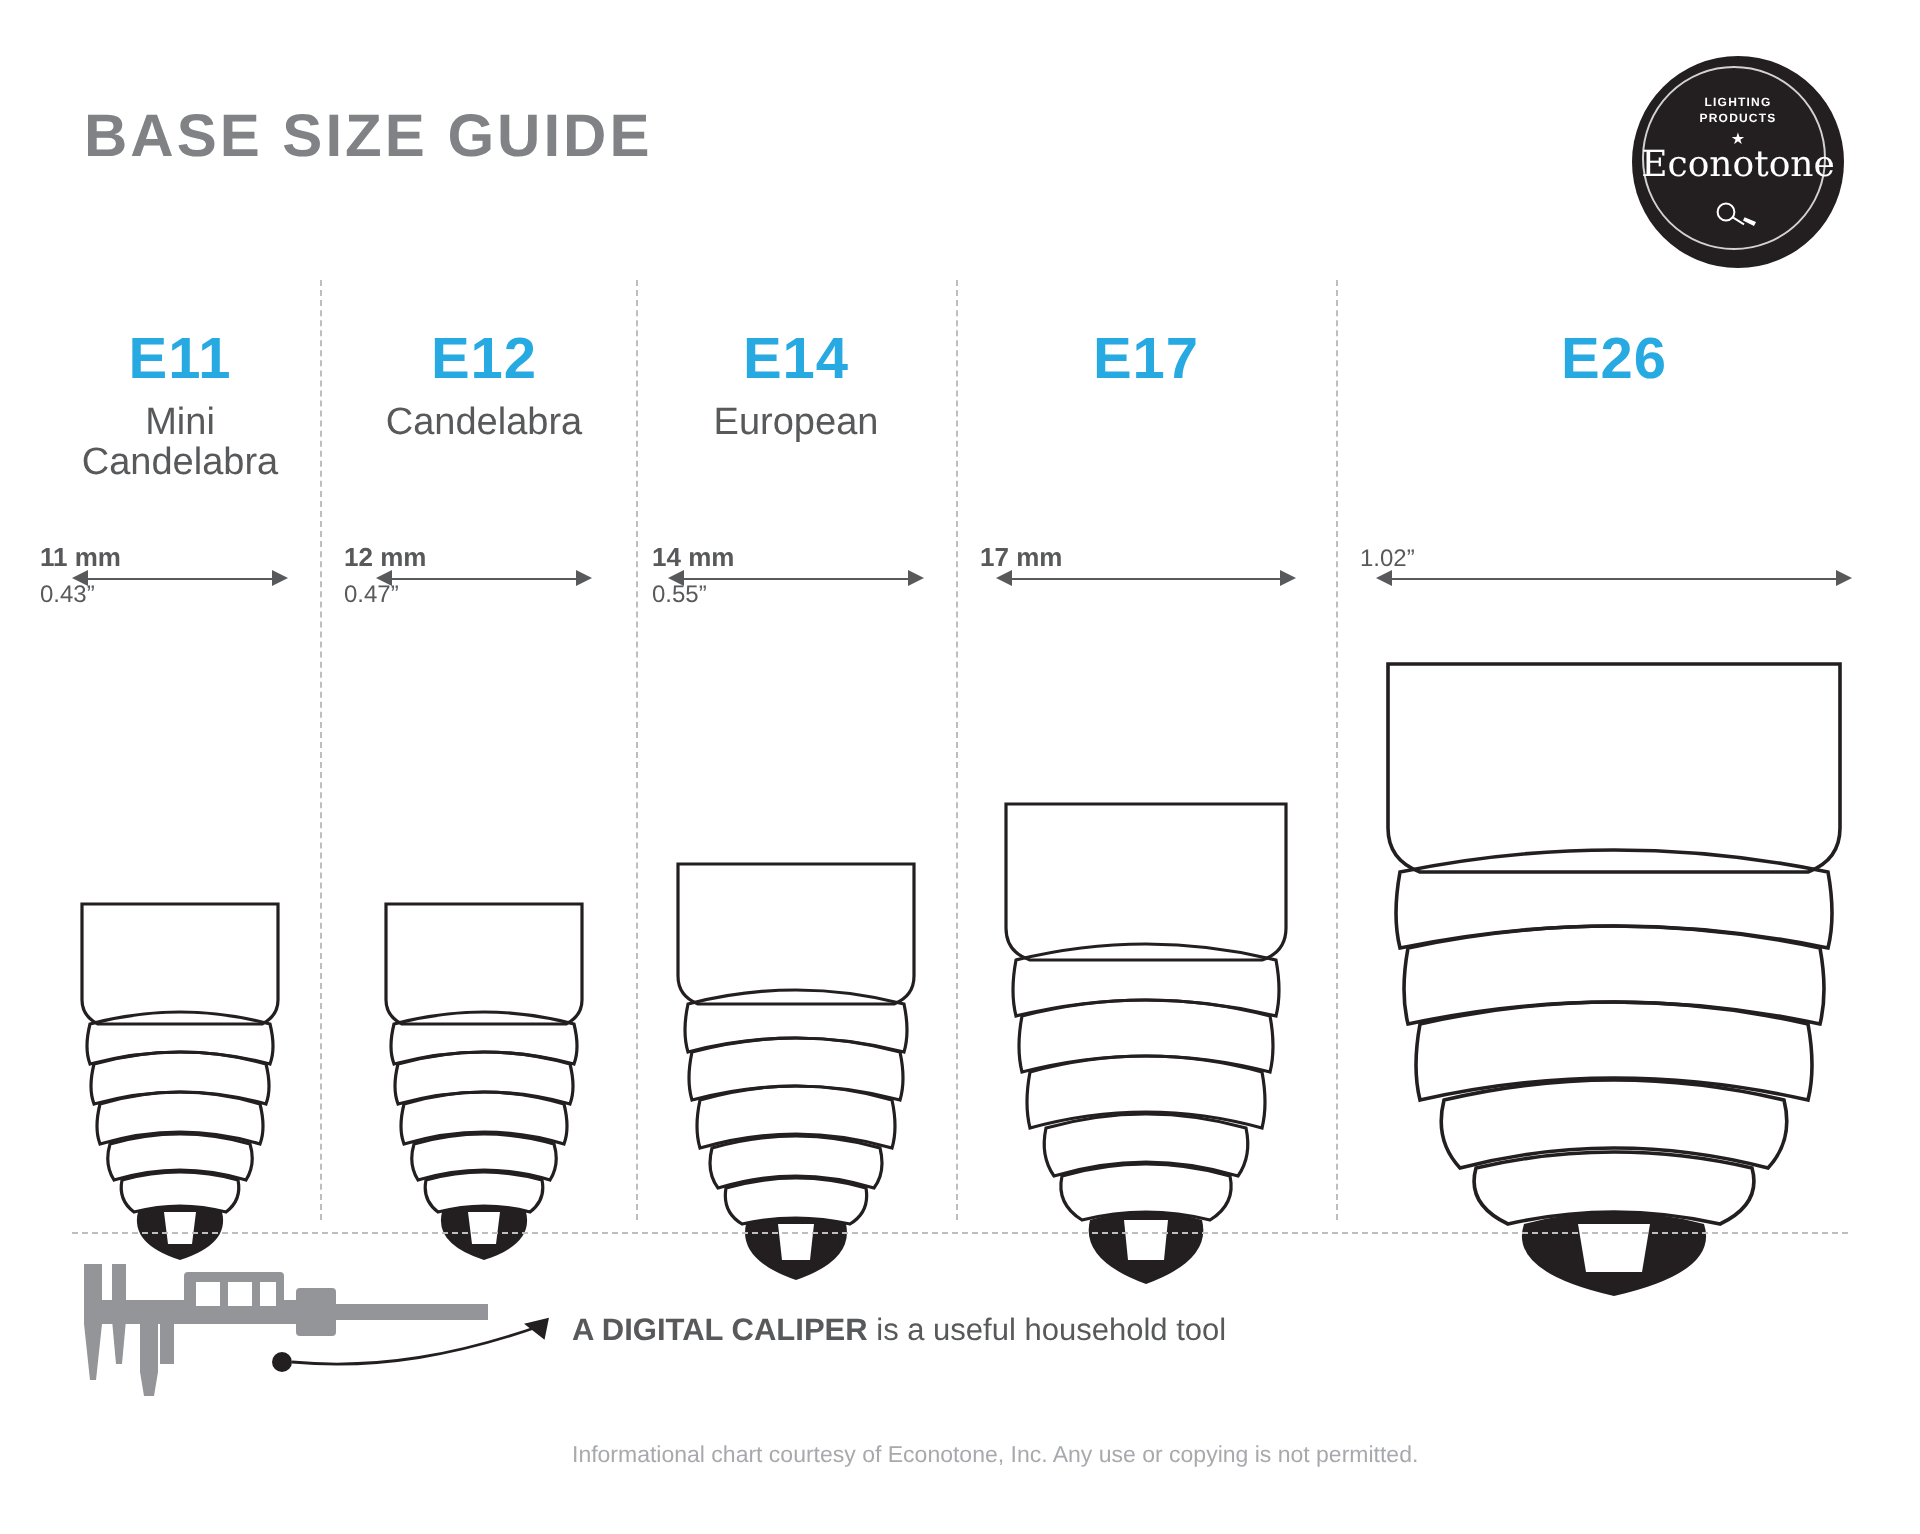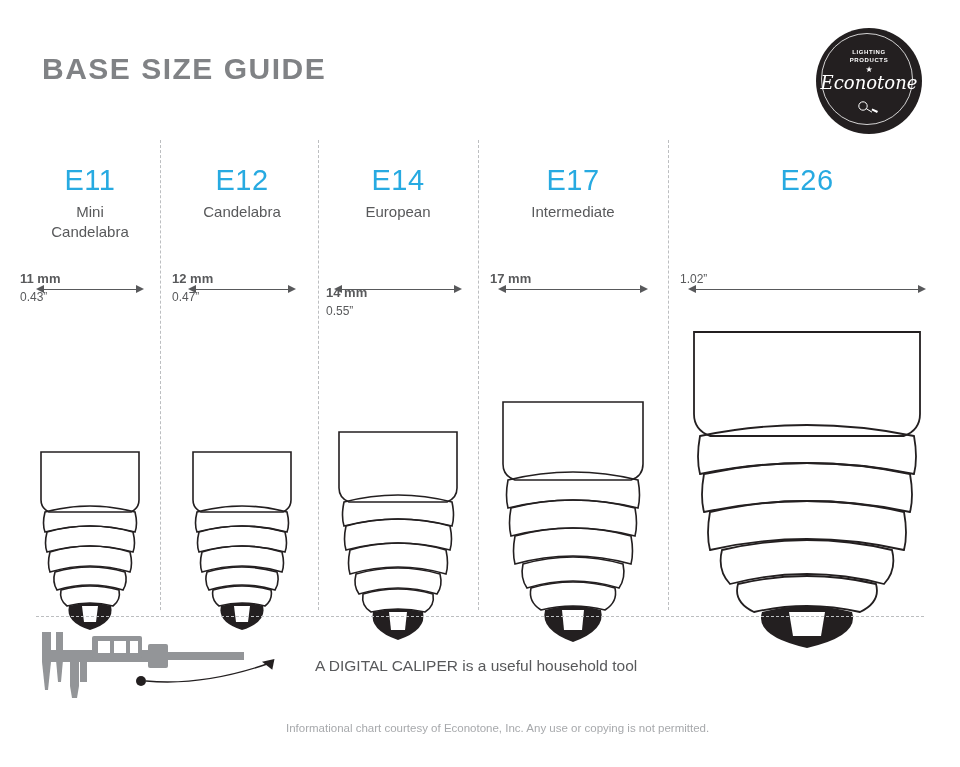--- a/index.html
+++ b/index.html
@@ -69,21 +69,20 @@
     font-size: 8px;
     line-height: 8px;
   }
   .logo-name {
     position: absolute;
     top: 44px; left: 0; right: 0;
     text-align: center;
     color: #ffffff;
     font-size: 18px;
     font-family: "DejaVu Serif", serif;
-    font-style: italic;
   }
   .logo-bulb {
     position: absolute;
     top: 72px; left: 0; right: 0;
     text-align: center;
     color: #ffffff;
     font-size: 13px;
     line-height: 13px;
   }
 
@@ -106,30 +105,30 @@
     width: 0;
     height: 470px;
     border-left: 1px dashed #bcbec0;
   }
   .col-code {
     position: absolute;
     top: 24px;
     width: 100%;
     text-align: center;
     font-size: 29px;
-    font-weight: normal;
+    font-weight: bold;
     color: #27aae1;
     letter-spacing: .5px;
   }
   .col-name {
     position: absolute;
     top: 62px;
     width: 100%;
     text-align: center;
-    font-size: 15px;
+    font-size: 19px;
     color: #58595b;
     line-height: 20px;
   }
   .dim-labels {
     position: absolute;
     width: 100%;
     text-align: left;
     font-size: 13px;
     color: #58595b;
     line-height: 18px;
@@ -185,21 +184,21 @@
   }
   .footer-text {
     position: absolute;
     left: 286px;
     top: 654px;
     width: 620px;
     font-size: 15.5px;
     color: #58595b;
     line-height: 23px;
   }
-  .footer-text .strong { font-weight: normal; margin-left: 29px; }
+  .footer-text .strong { font-weight: bold; }
   .footer-note {
     position: absolute;
     left: 286px;
     top: 722px;
     width: 620px;
     font-size: 11.5px;
     color: #a7a9ac;
   }
   .curve-arrow {
     position: absolute;
@@ -298,21 +297,21 @@
         <path d="M47 156 L63 156 L61 172 L49 172 Z" fill="#ffffff"></path>
       </svg>
     </div>
   </div>
 
   <div class="col" style="left:326px; width:144px;">
     <div class="col-code">E14</div>
     <div class="col-name">
       <div>European</div>
     </div>
-    <div class="dim-labels" style="top:130px;margin-top:14px;">
+    <div class="dim-labels" style="top:130px;">
       <div class="dim-mm">14 mm</div>
       <div class="dim-in">0.55”</div>
     </div>
     <div class="arrow-row" style="left:8px; right:8px; top:144px;">
       <div class="arrow-head left"></div>
       <div class="arrow-line"></div>
       <div class="arrow-head right"></div>
     </div>
     <div class="bulb-wrap" style="height:330px; top:180px;">
       <svg width="130" height="220" viewBox="0 0 130 220">
@@ -325,23 +324,20 @@
           <path d="M30 164 Q65 154 100 164 Q102 176 92 182 Q65 176 38 182 Q28 176 30 164 Z"></path>
         </g>
         <path d="M40 182 Q65 176 90 182 Q94 200 65 210 Q36 200 40 182 Z" fill="#231f20"></path>
         <path d="M56 182 L74 182 L72 200 L58 200 Z" fill="#ffffff"></path>
       </svg>
     </div>
   </div>
 
   <div class="col" style="left:490px; width:166px;">
     <div class="col-code">E17</div>
-    <div class="col-name">
-      <div>Intermediate</div>
-    </div>
     <div class="dim-labels" style="top:130px;">
       <div class="dim-mm">17 mm</div>
     </div>
     <div class="arrow-row" style="left:8px; right:8px; top:144px;">
       <div class="arrow-head left"></div>
       <div class="arrow-line"></div>
       <div class="arrow-head right"></div>
     </div>
     <div class="bulb-wrap" style="height:330px; top:180px;">
       <svg width="152" height="250" viewBox="0 0 152 250">

